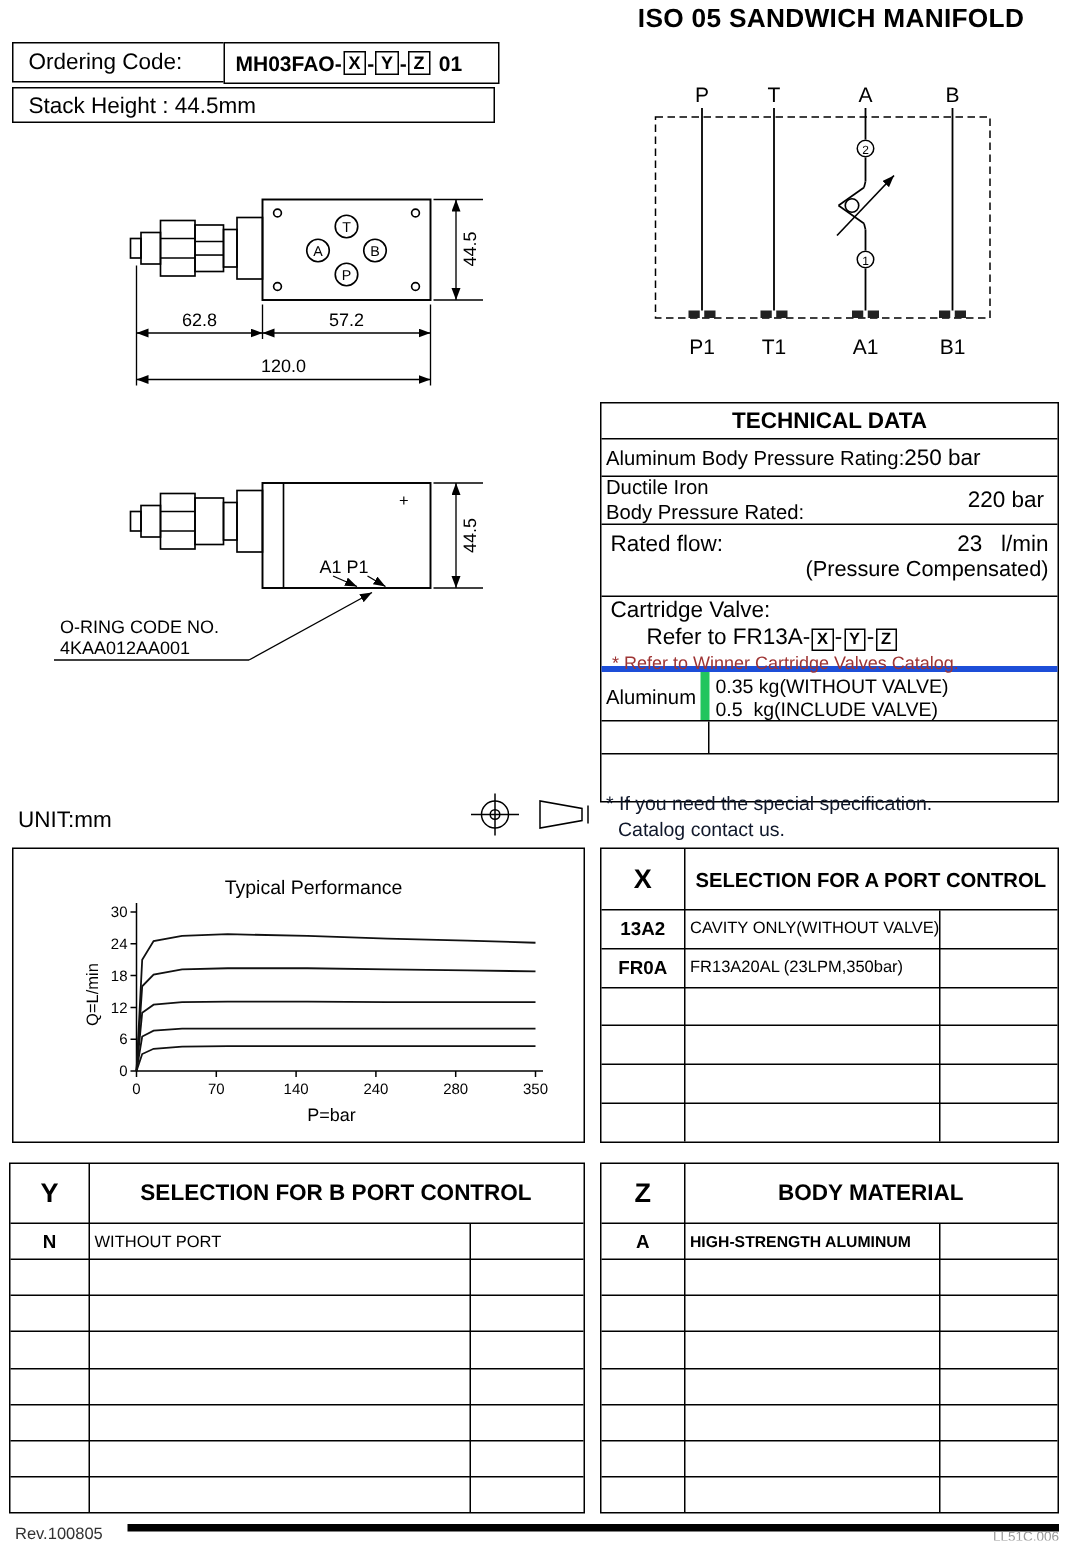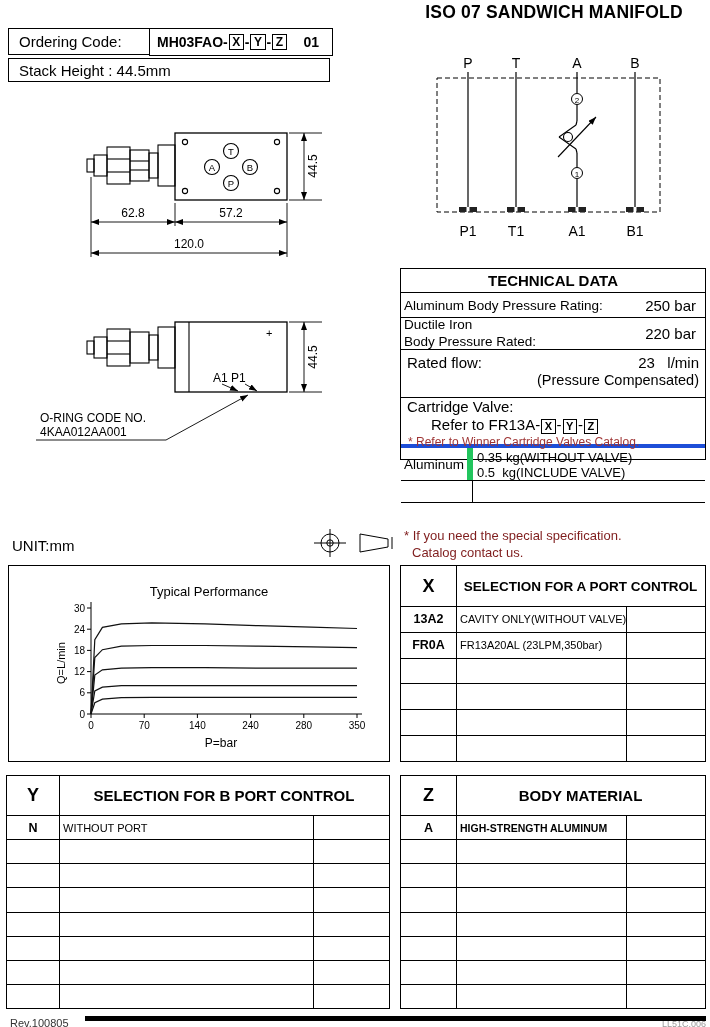--- a/index.html
+++ b/index.html
@@ -10,29 +10,29 @@
   .box{border:1.5px solid #000}
   .maroon{color:#9e3434}
   .boxed{display:inline-block;border:1px solid #000;padding:0 2.5px;margin:0 1px;font-weight:bold;font-size:12px;line-height:14px}
   .bsm{font-size:11px;line-height:13px}
 
   #main-title{left:400px;top:2px;width:308px;text-align:center;font-size:17.5px;font-weight:bold;letter-spacing:.2px}
 
   #ordering-box{left:8px;top:28px;width:322px;height:27px;display:flex;align-items:center;font-size:15px}
   #ordering-box .olabel{padding-left:10px}
   #code-inner{position:absolute;left:140px;top:-1.5px;bottom:-1.5px;right:-4px;border:1.5px solid #000;display:flex;align-items:center;padding-left:7px;font-weight:bold;font-size:14px;background:#fff}
-  #code-inner .suffix{margin-left:16px}
+  #code-inner .suffix{margin-left:5px}
   #stack-box{left:8px;top:58px;width:322px;height:24px;display:flex;align-items:center;padding-left:10px;font-size:15px}
 
   #drawings{left:8px;top:85px;width:395px;height:478px}
   #schematic{left:400px;top:55px;width:306px;height:212px}
 
-  #tech-box{left:400px;top:268px;width:306px;height:192px;border:1.5px solid #000;background:#fff}
+  #tech-box{left:400px;top:268px;width:306px;height:267px;border:1.5px solid #000;background:#fff}
   .tech-title{height:24px;border-bottom:1px solid #000;font-weight:bold;font-size:15px;text-align:center;line-height:23px}
-  .trow1{height:25px;border-bottom:1px solid #000;display:flex;align-items:center;justify-content:space-between;padding:0 9px 0 3px}
+  .trow1{height:25px;border-bottom:1px solid #000;display:flex;align-items:center;padding:0 9px 0 3px}
   .trow2{height:32px;border-bottom:1px solid #000;display:flex;align-items:center;justify-content:space-between;padding:0 9px 0 3px}
   .tl{font-size:13.5px}
   .tl2{font-size:13.5px;line-height:1.2}
   .blk{display:block}
   .tv{font-size:15px}
   .trow3{height:48px;border-bottom:1px solid #000;padding:4px 6px 0 6px}
   .flow1{display:flex;justify-content:space-between;font-size:15px}
   .fv{white-space:pre}
   .flow2{text-align:right;font-size:14.5px;padding-top:1px}
   .trow4{height:50px;border-bottom:4px solid #1d4ed8;padding:1px 4px 0 6px;font-size:15px;line-height:1.1}
@@ -74,21 +74,21 @@
 
   #footer-bar{left:85px;top:1016px;width:621px;height:5px;background:#000}
   #footer-left{left:10px;top:1017px;font-size:11px;color:#333}
   #footer-right{right:4px;top:1019px;font-size:9px;color:#999}
 </style>
 </head>
 <body>
 
 <div id="page">
 
-  <div class="abs" id="main-title">ISO 07 SANDWICH MANIFOLD</div>
+  <div class="abs" id="main-title">ISO 05 SANDWICH MANIFOLD</div>
 
   <div class="abs box" id="ordering-box">
     <span class="olabel">Ordering Code:</span>
     <span id="code-inner">
       <span>MH03FAO-</span>
         <span class="boxed">X</span>
         <span>-</span>
         <span class="boxed">Y</span>
         <span>-</span>
         <span class="boxed">Z</span>
@@ -285,21 +285,21 @@
       <div class="wvals">
         <div>0.35 kg(WITHOUT VALVE)</div>
         <div>0.5  kg(INCLUDE VALVE)</div>
       </div>
     </div>
     <div class="tweight-empty">
       <div class="wmat-empty"></div>
     </div>
   </div>
 
-  <div class="abs maroon" id="special-note" style="color: #7f1d1d;">
+  <div class="abs maroon" id="special-note" style="color: #0f172a;">
     <div>* If you need the special specification.</div>
     <div class="sn2">Catalog contact us.</div>
   </div>
 
   <div class="abs" id="chart-box">
     <svg id="perf-plot" viewBox="0 0 380 195">
       <text x="200" y="30" text-anchor="middle" font-size="13" fill="#000">Typical Performance</text>
       <text x="56" y="97" transform="rotate(-90 56 97)" text-anchor="middle" font-size="11" fill="#000">Q=L/min</text>
       <text x="212" y="181" text-anchor="middle" font-size="12" fill="#000">P=bar</text>
     <line x1="82" y1="36" x2="82" y2="148" stroke="#000" stroke-width="1"></line>

